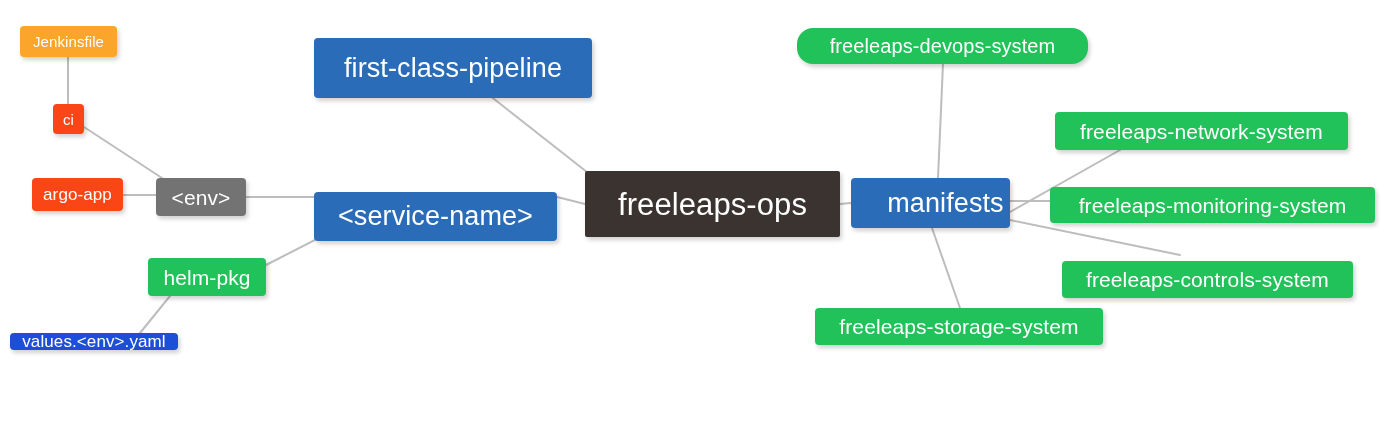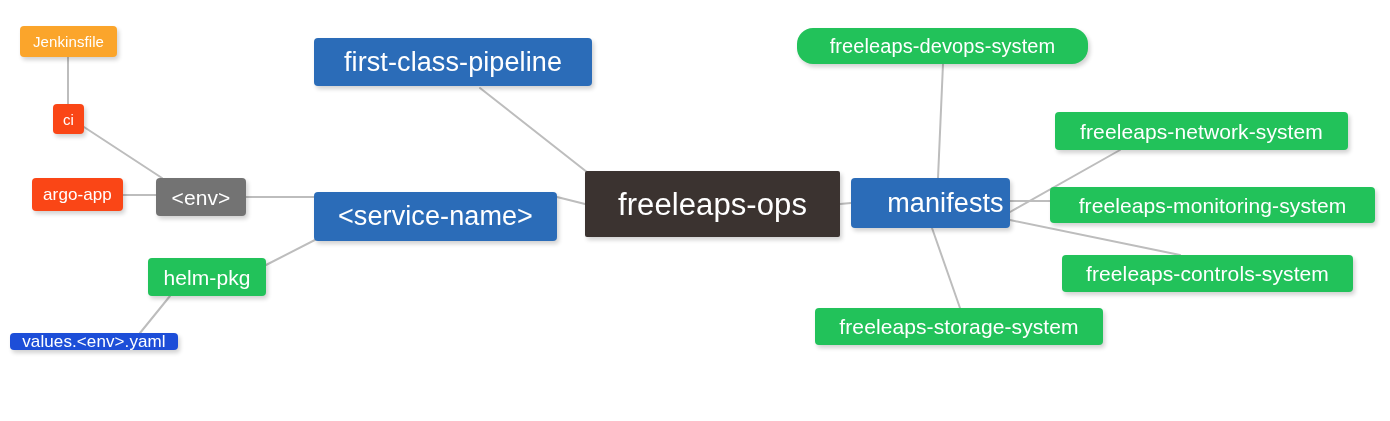--- a/index.html
+++ b/index.html
@@ -63,21 +63,21 @@
       <path d="M 1010 220 L 1180 255" stroke="#bdbdbd" stroke-width="2" fill="none" stroke-linecap="round"></path>
       <path d="M 932 228 L 960 308" stroke="#bdbdbd" stroke-width="2" fill="none" stroke-linecap="round"></path>
     </svg>
   <div id="node-layer">
       <div class="node root" style="left: 585px; top: 171px; width: 255px; height: 66px; background: rgb(59, 51, 48); font-size: 31px; border-radius: 2px;">
         <span>freeleaps-ops</span>
       </div>
       <div class="node" style="left: 314px; top: 172px; width: 243px; height: 49px; background: rgb(43, 108, 184); font-size: 27px; border-radius: 4px; margin-top: 20px;">
         <span>&lt;service-name&gt;</span>
       </div>
-      <div class="node" style="left: 314px; top: 38px; width: 278px; height: 48px; background: rgb(43, 108, 184); font-size: 27px; border-radius: 4px;">
+      <div class="node" style="left: 314px; top: 38px; width: 278px; height: 60px; background: rgb(43, 108, 184); font-size: 27px; border-radius: 4px;">
         <span>first-class-pipeline</span>
       </div>
       <div class="node" style="left: 851px; top: 178px; width: 159px; height: 50px; background: rgb(43, 108, 184); font-size: 27px; border-radius: 4px; padding-left: 40px;">
         <span>manifests</span>
       </div>
       <div class="node" style="left: 156px; top: 178px; width: 90px; height: 38px; background: #737373; font-size: 21px; border-radius: 4px;">
         <span>&lt;env&gt;</span>
       </div>
       <div class="node" style="left: 148px; top: 258px; width: 118px; height: 38px; background: rgb(34, 194, 90); font-size: 21px; border-radius: 4px;">
         <span>helm-pkg</span>
@@ -96,20 +96,20 @@
       </div>
       <div class="node" style="left: 797px; top: 28px; width: 291px; height: 36px; background: rgb(34, 194, 90); font-size: 20px; border-radius: 16px;">
         <span>freeleaps-devops-system</span>
       </div>
       <div class="node" style="left: 1055px; top: 112px; width: 293px; height: 38px; background: rgb(34, 194, 90); font-size: 21px; border-radius: 4px;">
         <span>freeleaps-network-system</span>
       </div>
       <div class="node" style="left: 1050px; top: 187px; width: 325px; height: 36px; background: rgb(34, 194, 90); font-size: 21px; border-radius: 4px;">
         <span>freeleaps-monitoring-system</span>
       </div>
-      <div class="node" style="left: 1062px; top: 255px; width: 291px; height: 37px; background: rgb(34, 194, 90); font-size: 21px; border-radius: 4px;">
+      <div class="node" style="left: 1062px; top: 261px; width: 291px; height: 37px; background: rgb(34, 194, 90); font-size: 21px; border-radius: 4px;">
         <span>freeleaps-controls-system</span>
       </div>
       <div class="node" style="left: 815px; top: 308px; width: 288px; height: 37px; background: rgb(34, 194, 90); font-size: 21px; border-radius: 4px;">
         <span>freeleaps-storage-system</span>
       </div>
     </div>
 </div>
 
 </body></html>

